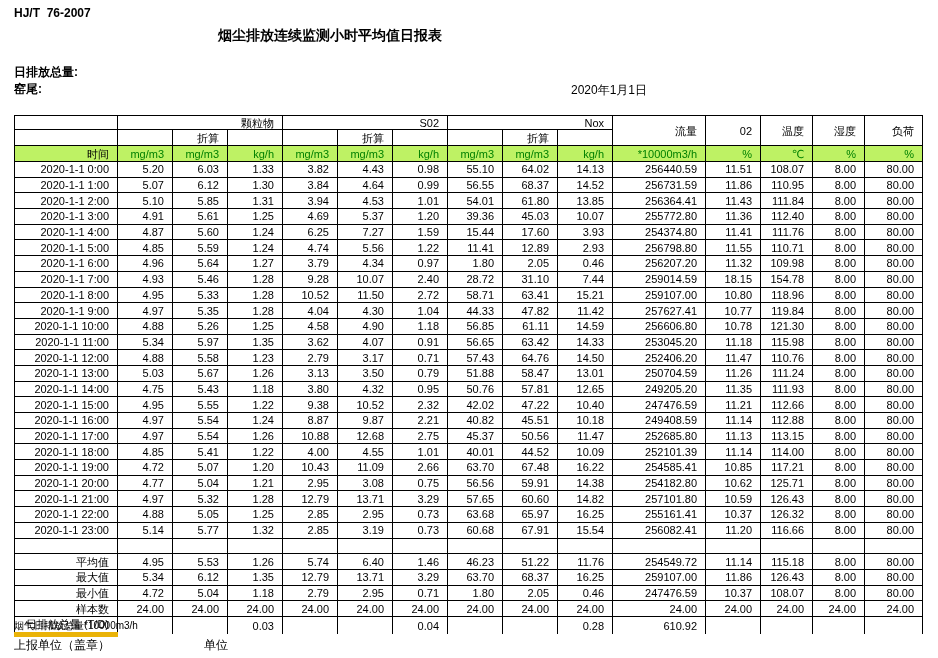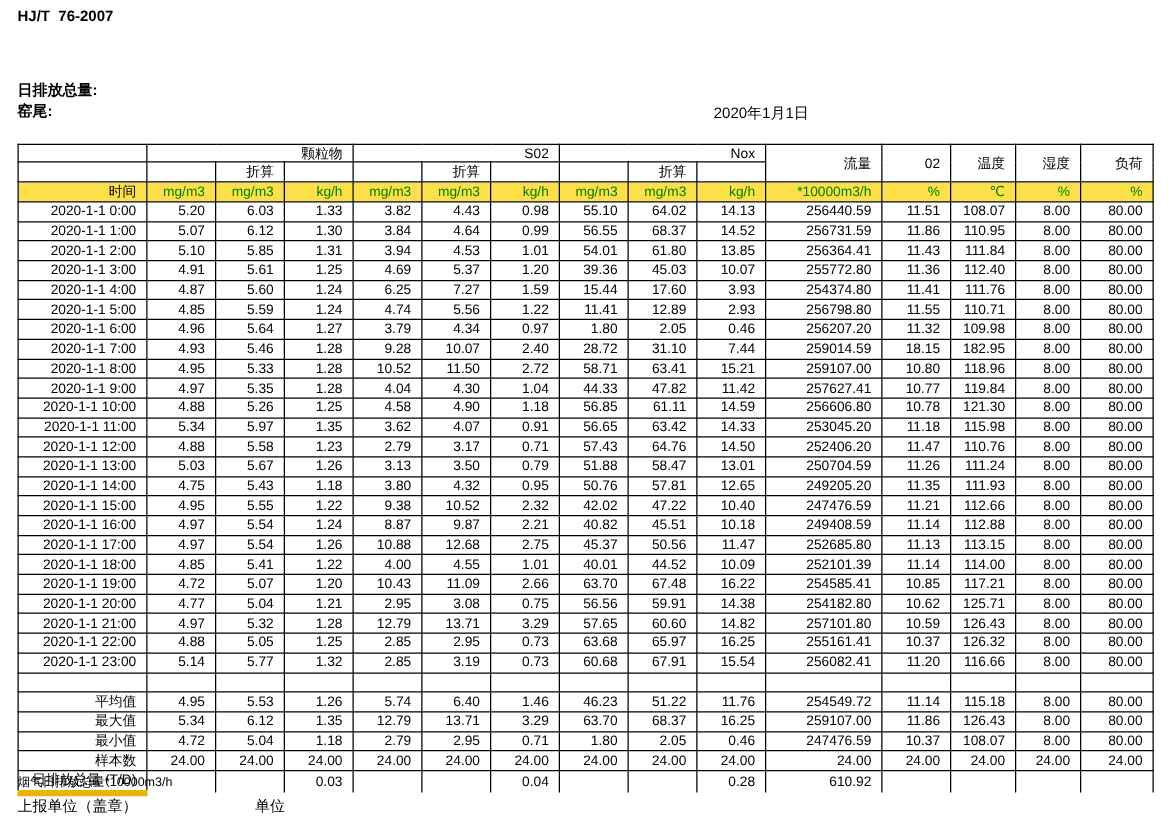--- a/index.html
+++ b/index.html
@@ -18,40 +18,41 @@
     font-size:11px;
     line-height:12px;
     height:14.7px;
     padding:0 8px 0 0;
     text-align:right;
     white-space:nowrap;
     overflow:hidden;
   }
   tr.h1 td{height:13px;}
   tr.h2 td{height:15px;padding-left:21px;}
-  tr.h3 td{height:15px;background:#fde047;}
+  tr.h3 td{height:15px;background:#bef264;}
   td.cjk{font-size:12px;}
   td.center{text-align:center;padding:0;}
   td.unit{color:#008000;text-align:center;padding:0;}
   td.time-hdr{color:#000;font-size:12px;text-align:center;padding:0;}
   td.time{padding-right:4px;}
   td.label{padding-right:4px;}
   td.total-label{text-align:left;padding:0 0 0 1px;}
   tr.total-row td{border-bottom:none;}
   tr.total-row td.total-label{border-bottom:5px solid #eab308;}
 
   .foot-note{position:absolute;left:14px;top:619px;font-size:10px;}
   .foot-report-unit{position:absolute;left:14px;top:637px;font-size:12px;}
   .foot-unit{position:absolute;left:204px;top:637px;font-size:12px;}
 </style>
 </head>
 <body>
 
 <div class="page">
   <div class="doc-code">HJ/T  76-2007</div>
+  <div class="title">烟尘排放连续监测小时平均值日报表</div>
   <div class="company">日排放总量:</div>
   <div class="location">窑尾:</div>
   <div class="date">2020年1月1日</div>
 
   <table class="report">
     <colgroup>
       <col style="width:103px">
       <col style="width:55px">
         <col style="width:55px">
         <col style="width:55px">
@@ -233,21 +234,21 @@
           <td>5.46</td>
           <td>1.28</td>
           <td>9.28</td>
           <td>10.07</td>
           <td>2.40</td>
           <td>28.72</td>
           <td>31.10</td>
           <td>7.44</td>
           <td>259014.59</td>
           <td class="center">18.15</td>
-          <td>182.95</td>
+          <td>154.78</td>
           <td>8.00</td>
           <td>80.00</td>
         </tr>
         <tr class="data">
           <td class="time">2020-1-1 8:00</td>
           <td>4.95</td>
           <td>5.33</td>
           <td>1.28</td>
           <td>10.52</td>
           <td>11.50</td>

